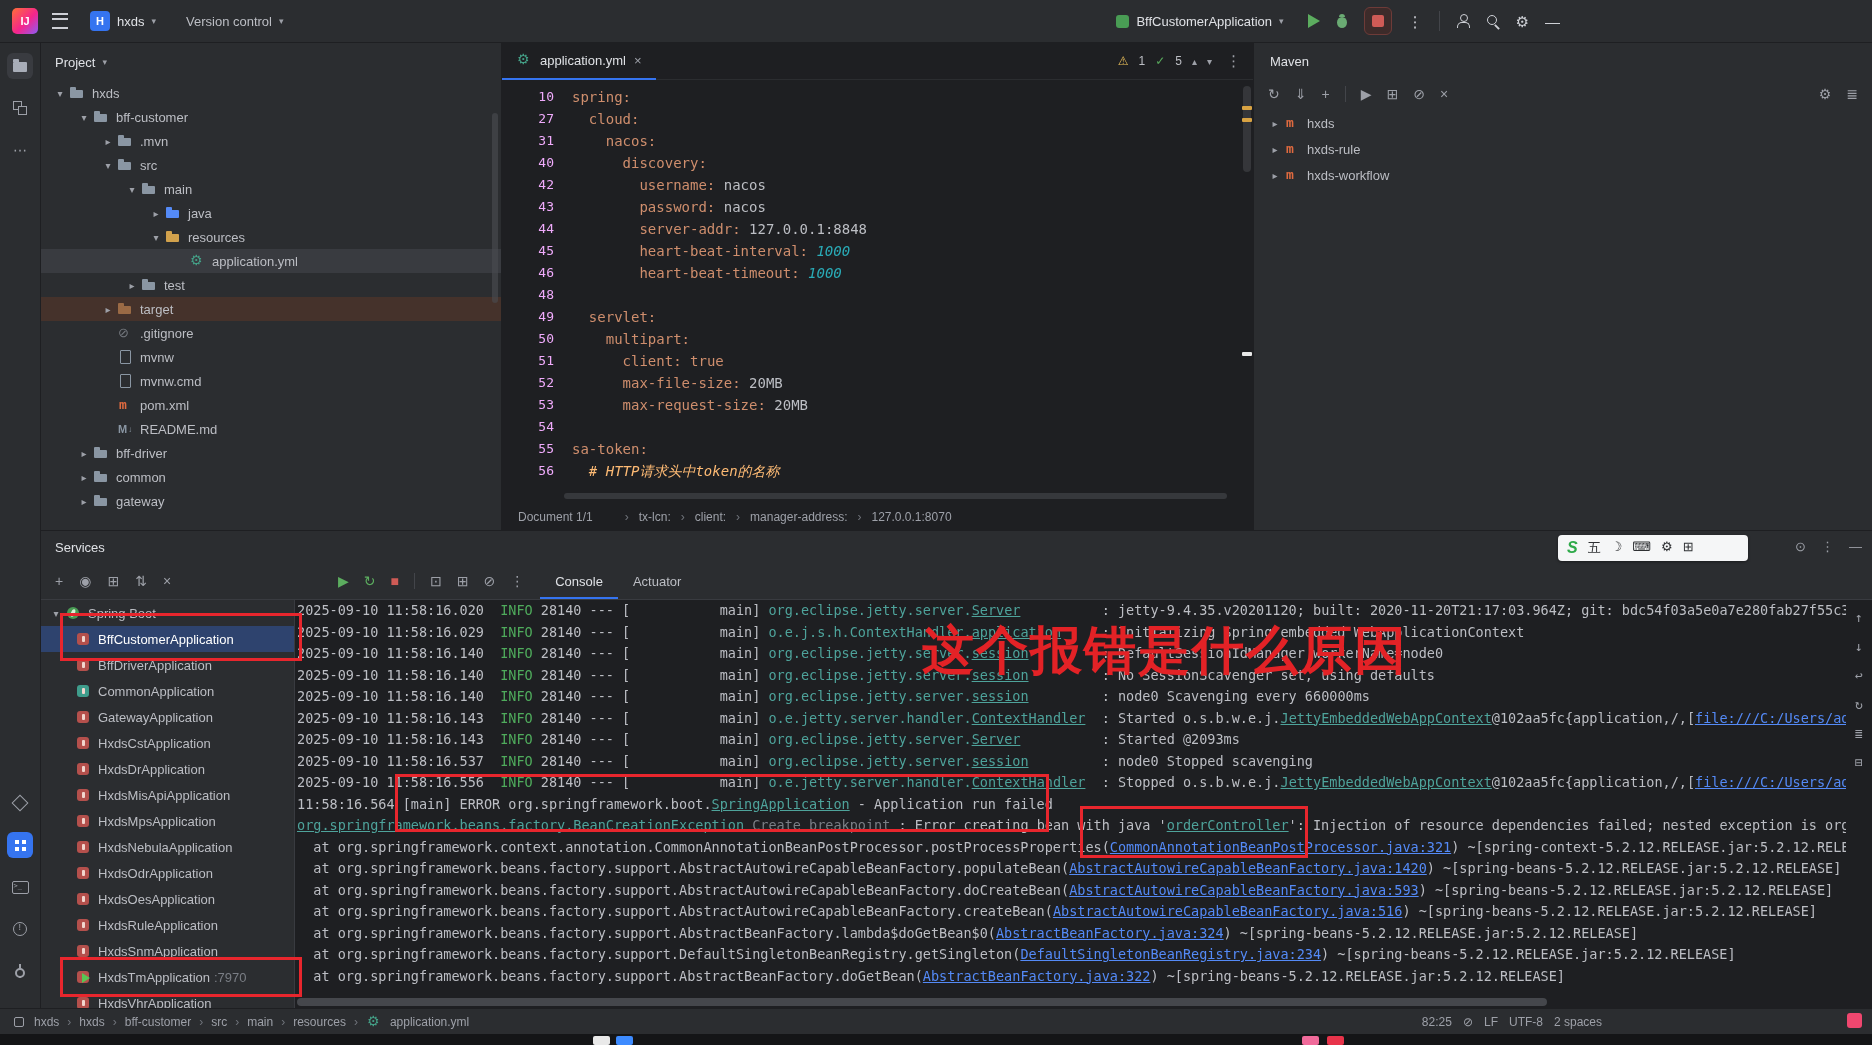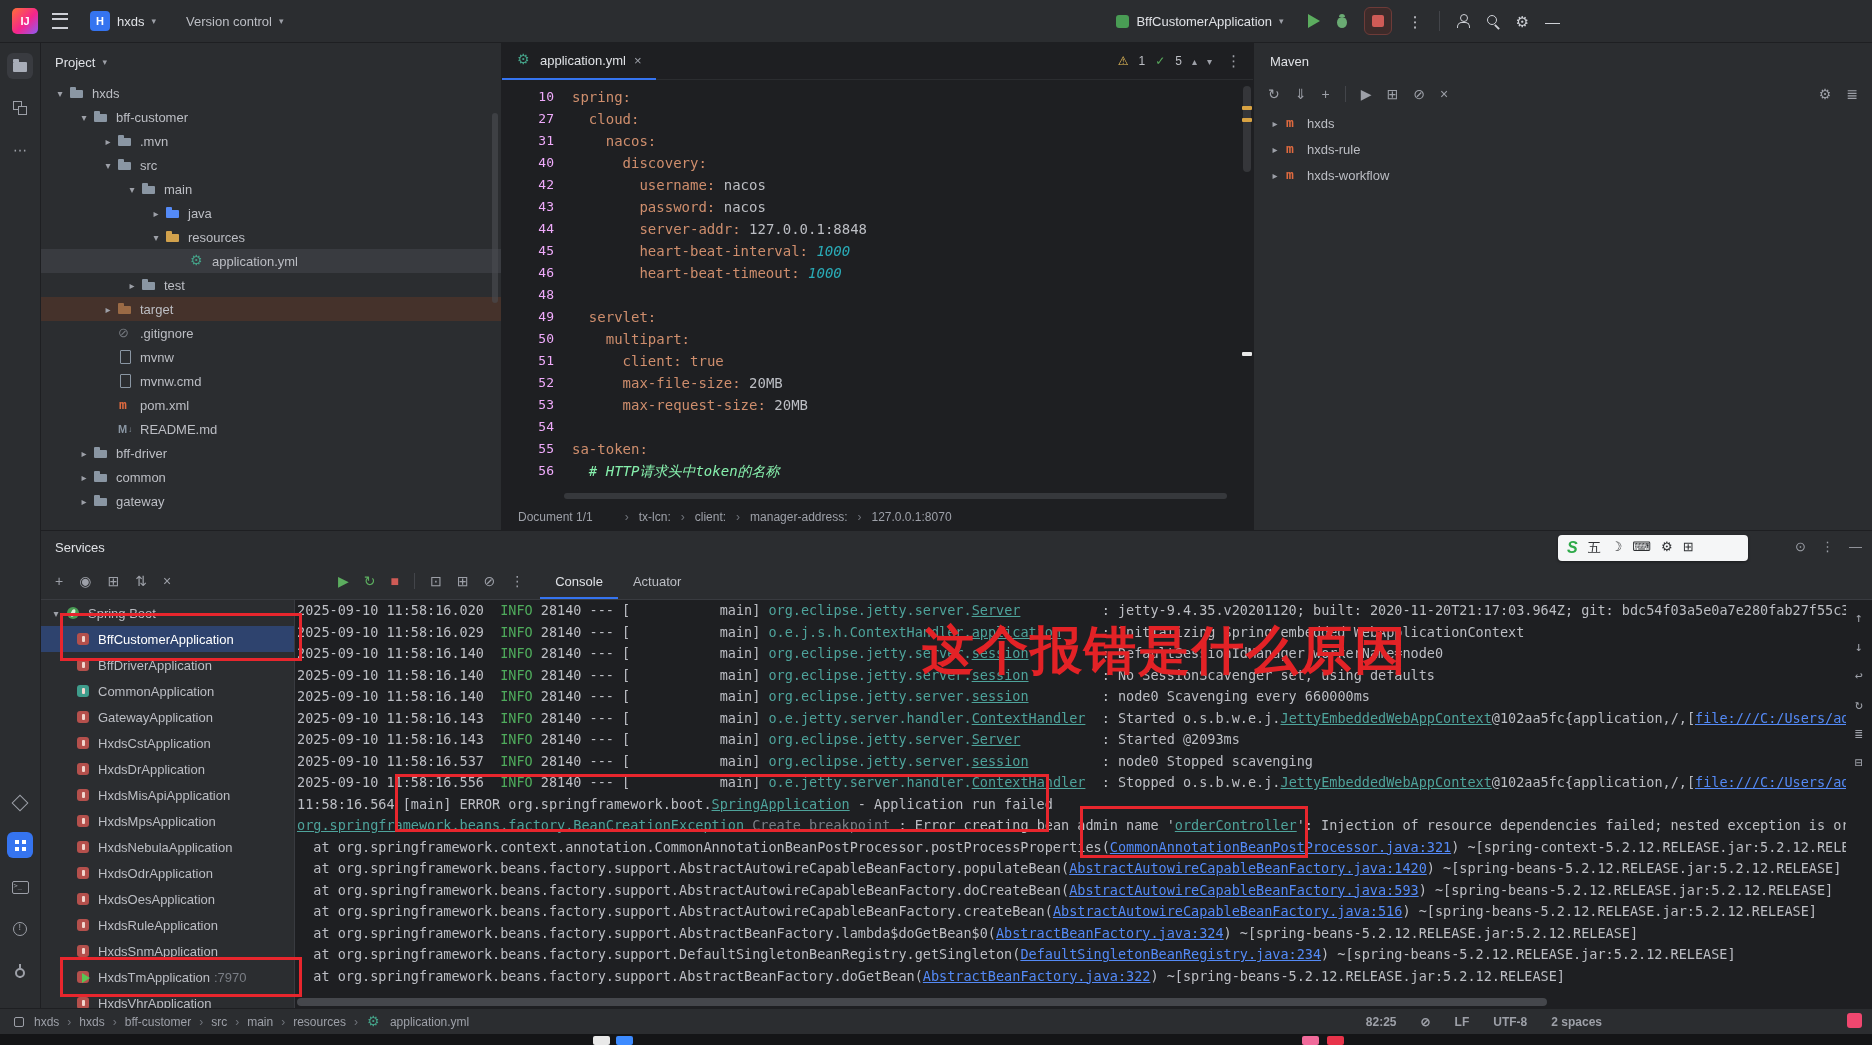--- a/index.html
+++ b/index.html
@@ -89,21 +89,21 @@
   .tabbar{height:36px;flex:none;display:flex;align-items:center;border-bottom:1px solid #2b2d30;position:relative;}
   .tab{display:flex;align-items:center;gap:8px;padding:0 14px;height:100%;border-bottom:2px solid #3574f0;color:#dfe1e5;}
   .tab .close{color:#9da0a8;font-size:13px;}
   .inspect{margin-left:auto;display:flex;gap:10px;align-items:center;font-size:12px;color:#bcbec4;padding-right:14px;}
   .inspect .warn{color:#f2c55c;} .inspect .ok{color:#57a75b;}
   .inspect .caret{color:#9da0a8;font-size:10px;}
   .tab-more{color:#9da0a8;padding-right:12px;font-size:15px;}
   .edbody{flex:1;position:relative;overflow:hidden;font-family:"DejaVu Sans Mono",monospace;font-size:14px;padding-top:6px;}
   .eline{display:flex;height:22px;line-height:22px;white-space:pre;}
   .ln{width:52px;text-align:right;color:#f0abfc;flex:none;padding-right:18px;font-size:13px;}
-  .cs-k{color:#cf8e6d;} .cs-d{color:#bcbec4;} .cs-num{color:#2aacb8;font-style:italic;} .cs-kw{color:#cf8e6d;} .cs-c{color:#86efac;font-style:italic;}
+  .cs-k{color:#cf8e6d;} .cs-d{color:#bcbec4;} .cs-num{color:#2aacb8;font-style:italic;} .cs-kw{color:#cf8e6d;} .cs-c{color:#fdba74;font-style:italic;}
   .ed-vscroll{position:absolute;right:2px;top:6px;width:8px;height:86px;background:#4b4d52;border-radius:4px;opacity:.5;}
   .edmark{position:absolute;right:1px;width:10px;height:4px;border-radius:1px;}
   .ed-hscroll{position:absolute;left:62px;right:26px;bottom:5px;height:6px;background:#4b4d52;border-radius:3px;opacity:.55;}
   .edcrumbs{height:26px;flex:none;display:flex;align-items:center;padding:0 16px;color:#9da0a8;font-size:12px;gap:10px;}
   .crumb-sep{color:#6f737a;}
   
   .maven{width:618px;flex:none;background:#2b2d30;display:flex;flex-direction:column;border-left:1px solid #1e1f22;}
   .mheader{height:36px;display:flex;align-items:center;padding:0 16px;color:#dfe1e5;}
   .mtoolbar{height:30px;display:flex;align-items:center;gap:15px;padding:0 14px;color:#9da0a8;font-size:14px;}
   .tbi{cursor:default;}
@@ -132,21 +132,21 @@
   .cline{height:21.5px;line-height:21.5px;white-space:pre;}
   .cs-g{color:#4fab5c;} .cs-t{color:#4ea39b;} .cs-u{color:#4ea39b;text-decoration:underline;}
   .cs-b{color:#548af7;text-decoration:underline;} .cs-m{color:#7a7e85;}
   .cstrip{position:absolute;right:0;top:0;bottom:0;width:26px;background:#1e1f22;display:flex;flex-direction:column;align-items:center;padding-top:10px;gap:14px;color:#9da0a8;font-size:13px;}
   .cvscroll{position:absolute;right:20px;top:8px;width:6px;height:70px;background:#4b4d52;border-radius:3px;opacity:.6;}
   .chscroll{position:absolute;left:2px;bottom:2px;width:1250px;height:8px;background:#55585e;border-radius:4px;opacity:.7;}
   
   .statusbar{height:25px;flex:none;display:flex;align-items:center;background:#2b2d30;border-top:1px solid #1e1f22;padding:0 12px;font-size:12px;color:#9da0a8;gap:8px;position:relative;}
   .ic-win{width:14px;height:14px;position:relative;}
   .ic-win::before{content:"";position:absolute;inset:2px;border:1.5px solid #9da0a8;border-radius:2px;}
-  .sb-right{margin-left:auto;display:flex;gap:24px;align-items:flex-start;margin-right:258px;font-weight:bold;}
+  .sb-right{margin-left:auto;display:flex;gap:11px;align-items:flex-start;margin-right:258px;}
   .imebadge{position:absolute;right:10px;top:4px;width:15px;height:15px;border-radius:3px;background:#ef476f;}
   .sb-crumb{display:flex;align-items:center;gap:8px;}
   
   .taskstrip{height:13px;background:#141517;position:relative;}
   .tk{position:absolute;top:2px;width:17px;height:9px;border-radius:2px;}
   
   .anno{position:absolute;border:3px solid #e8262d;z-index:50;pointer-events:none;}
   .anno-text{position:absolute;left:922px;top:616px;font-size:52px;font-weight:bold;color:#e32226;z-index:49;letter-spacing:2px;pointer-events:none;}
 </style>
 </head>
@@ -531,21 +531,21 @@
                 <div class="cline"><span class="cs-d">2025-09-10 11:58:16.020  </span><span class="cs-g">INFO</span><span class="cs-d"> 28140 --- [           main] </span><span class="cs-t">org.eclipse.jetty.server.</span><span class="cs-u">Server</span><span class="cs-d">          : jetty-9.4.35.v20201120; built: 2020-11-20T21:17:03.964Z; git: bdc54f03a5e0a7e280fab27f55c3c75</span></div>
                 <div class="cline"><span class="cs-d">2025-09-10 11:58:16.029  </span><span class="cs-g">INFO</span><span class="cs-d"> 28140 --- [           main] </span><span class="cs-t">o.e.j.s.h.ContextHandler.</span><span class="cs-u">application</span><span class="cs-d">     : Initializing Spring embedded WebApplicationContext</span></div>
                 <div class="cline"><span class="cs-d">2025-09-10 11:58:16.140  </span><span class="cs-g">INFO</span><span class="cs-d"> 28140 --- [           main] </span><span class="cs-t">org.eclipse.jetty.server.</span><span class="cs-u">session</span><span class="cs-d">         : DefaultSessionIdManager workerName=node0</span></div>
                 <div class="cline"><span class="cs-d">2025-09-10 11:58:16.140  </span><span class="cs-g">INFO</span><span class="cs-d"> 28140 --- [           main] </span><span class="cs-t">org.eclipse.jetty.server.</span><span class="cs-u">session</span><span class="cs-d">         : No SessionScavenger set, using defaults</span></div>
                 <div class="cline"><span class="cs-d">2025-09-10 11:58:16.140  </span><span class="cs-g">INFO</span><span class="cs-d"> 28140 --- [           main] </span><span class="cs-t">org.eclipse.jetty.server.</span><span class="cs-u">session</span><span class="cs-d">         : node0 Scavenging every 660000ms</span></div>
                 <div class="cline"><span class="cs-d">2025-09-10 11:58:16.143  </span><span class="cs-g">INFO</span><span class="cs-d"> 28140 --- [           main] </span><span class="cs-t">o.e.jetty.server.handler.</span><span class="cs-u">ContextHandler</span><span class="cs-d">  : Started o.s.b.w.e.j.</span><span class="cs-u">JettyEmbeddedWebAppContext</span><span class="cs-d">@102aa5fc{application,/,[</span><span class="cs-b">file:///C:/Users/admin</span></div>
                 <div class="cline"><span class="cs-d">2025-09-10 11:58:16.143  </span><span class="cs-g">INFO</span><span class="cs-d"> 28140 --- [           main] </span><span class="cs-t">org.eclipse.jetty.server.</span><span class="cs-u">Server</span><span class="cs-d">          : Started @2093ms</span></div>
                 <div class="cline"><span class="cs-d">2025-09-10 11:58:16.537  </span><span class="cs-g">INFO</span><span class="cs-d"> 28140 --- [           main] </span><span class="cs-t">org.eclipse.jetty.server.</span><span class="cs-u">session</span><span class="cs-d">         : node0 Stopped scavenging</span></div>
                 <div class="cline"><span class="cs-d">2025-09-10 11:58:16.556  </span><span class="cs-g">INFO</span><span class="cs-d"> 28140 --- [           main] </span><span class="cs-t">o.e.jetty.server.handler.</span><span class="cs-u">ContextHandler</span><span class="cs-d">  : Stopped o.s.b.w.e.j.</span><span class="cs-u">JettyEmbeddedWebAppContext</span><span class="cs-d">@102aa5fc{application,/,[</span><span class="cs-b">file:///C:/Users/admin</span></div>
                 <div class="cline"><span class="cs-d">11:58:16.564 [main] ERROR org.springframework.boot.</span><span class="cs-u">SpringApplication</span><span class="cs-d"> - Application run failed</span></div>
-                <div class="cline"><span class="cs-u">org.springframework.beans.factory.BeanCreationException</span><span class="cs-m"> Create breakpoint </span><span class="cs-d">: Error creating bean admin name '</span><span class="cs-u">orderController</span><span class="cs-d">': Injection of resource dependencies failed; nested exception is org.spring</span></div>
+                <div class="cline"><span class="cs-u">org.springframework.beans.factory.BeanCreationException</span><span class="cs-m"> Create breakpoint </span><span class="cs-d">: Error creating bean with java '</span><span class="cs-u">orderController</span><span class="cs-d">': Injection of resource dependencies failed; nested exception is org.spring</span></div>
                 <div class="cline"><span class="cs-d">  at org.springframework.context.annotation.CommonAnnotationBeanPostProcessor.postProcessProperties(</span><span class="cs-b">CommonAnnotationBeanPostProcessor.java:321</span><span class="cs-d">) ~[spring-context-5.2.12.RELEASE.jar:5.2.12.RELEA</span></div>
                 <div class="cline"><span class="cs-d">  at org.springframework.beans.factory.support.AbstractAutowireCapableBeanFactory.populateBean(</span><span class="cs-b">AbstractAutowireCapableBeanFactory.java:1420</span><span class="cs-d">) ~[spring-beans-5.2.12.RELEASE.jar:5.2.12.RELEASE]</span></div>
                 <div class="cline"><span class="cs-d">  at org.springframework.beans.factory.support.AbstractAutowireCapableBeanFactory.doCreateBean(</span><span class="cs-b">AbstractAutowireCapableBeanFactory.java:593</span><span class="cs-d">) ~[spring-beans-5.2.12.RELEASE.jar:5.2.12.RELEASE]</span></div>
                 <div class="cline"><span class="cs-d">  at org.springframework.beans.factory.support.AbstractAutowireCapableBeanFactory.createBean(</span><span class="cs-b">AbstractAutowireCapableBeanFactory.java:516</span><span class="cs-d">) ~[spring-beans-5.2.12.RELEASE.jar:5.2.12.RELEASE]</span></div>
                 <div class="cline"><span class="cs-d">  at org.springframework.beans.factory.support.AbstractBeanFactory.lambda$doGetBean$0(</span><span class="cs-b">AbstractBeanFactory.java:324</span><span class="cs-d">) ~[spring-beans-5.2.12.RELEASE.jar:5.2.12.RELEASE]</span></div>
                 <div class="cline"><span class="cs-d">  at org.springframework.beans.factory.support.DefaultSingletonBeanRegistry.getSingleton(</span><span class="cs-b">DefaultSingletonBeanRegistry.java:234</span><span class="cs-d">) ~[spring-beans-5.2.12.RELEASE.jar:5.2.12.RELEASE]</span></div>
                 <div class="cline"><span class="cs-d">  at org.springframework.beans.factory.support.AbstractBeanFactory.doGetBean(</span><span class="cs-b">AbstractBeanFactory.java:322</span><span class="cs-d">) ~[spring-beans-5.2.12.RELEASE.jar:5.2.12.RELEASE]</span></div>
               </div>
             <div class="chscroll"></div>
             <div class="cvscroll"></div>

